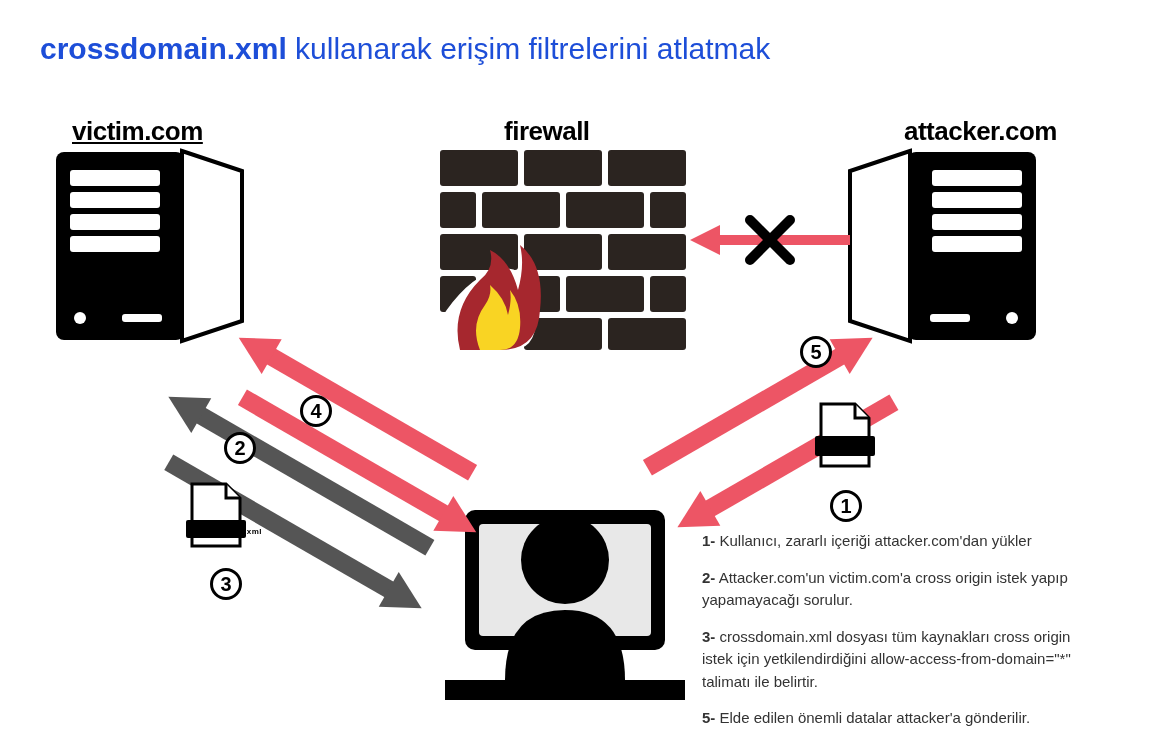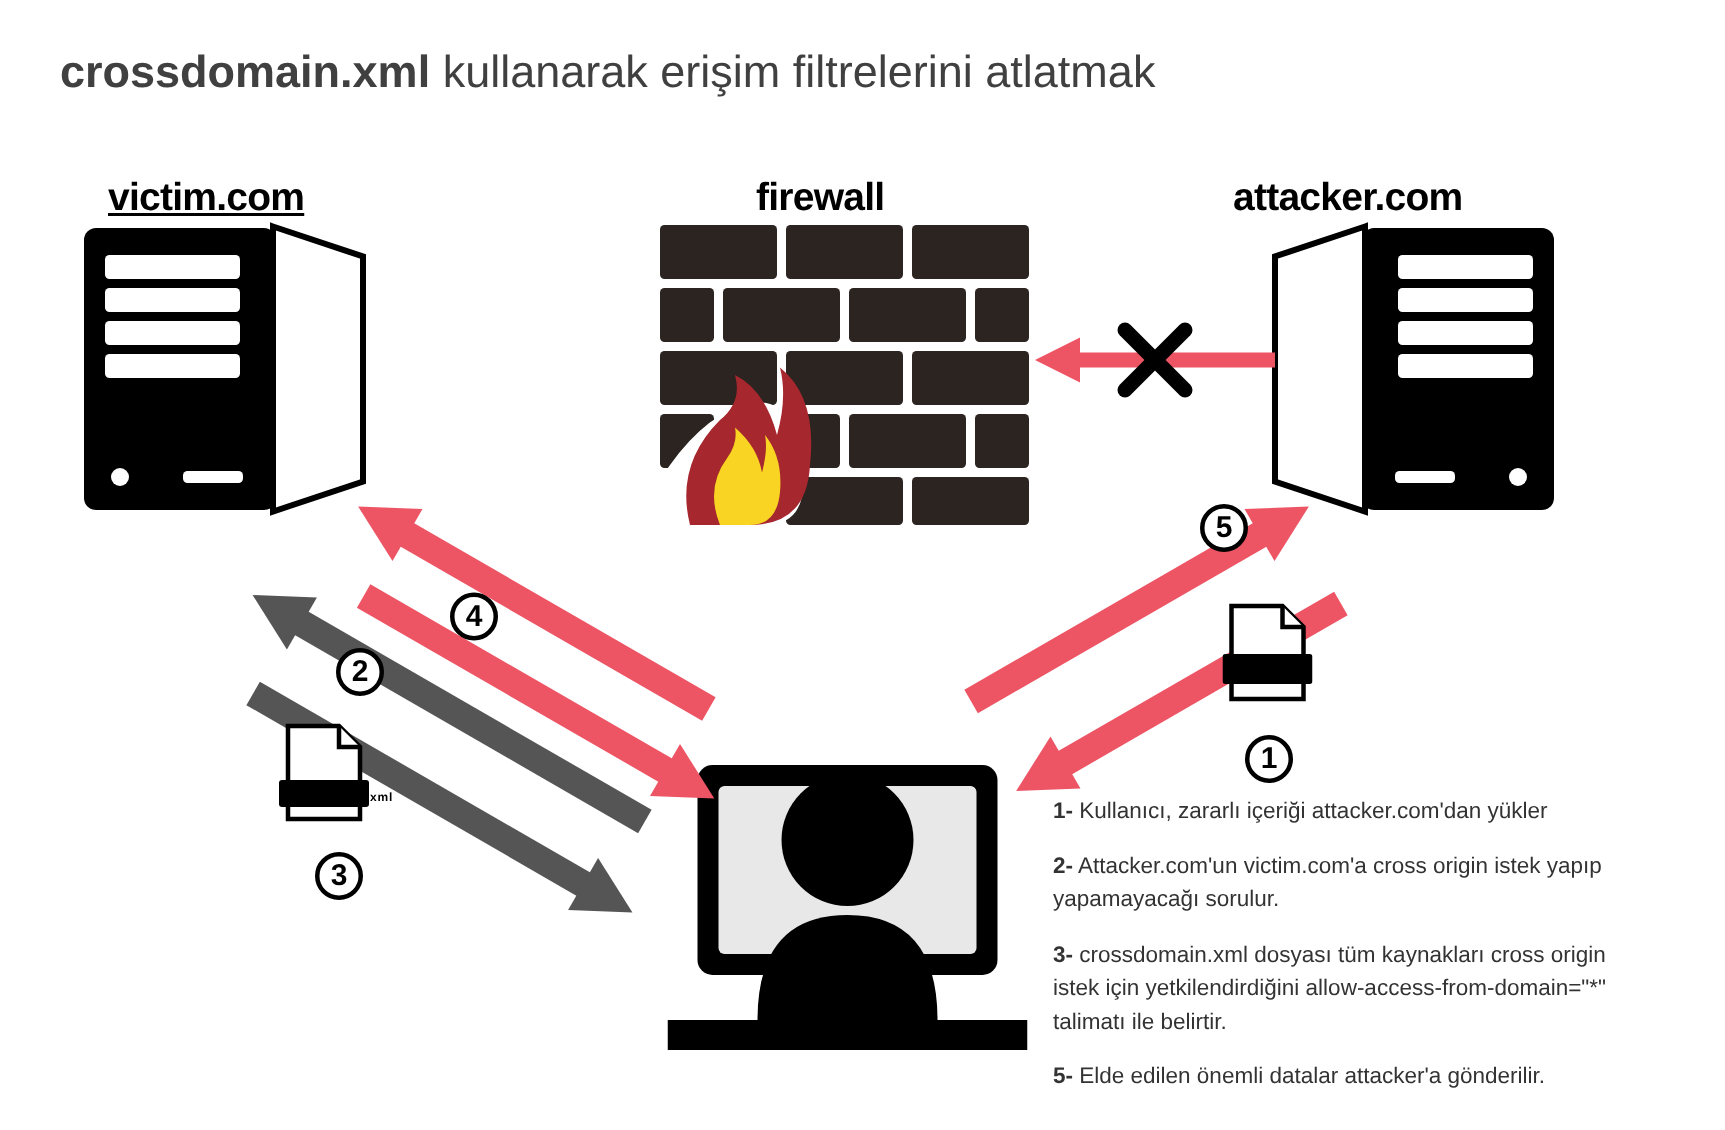--- a/index.html
+++ b/index.html
@@ -1,25 +1,25 @@
 <!DOCTYPE html>
 <html><head>
 <meta charset="utf-8">
 <style>
 * { margin: 0; padding: 0; box-sizing: border-box; }
 body { font-family: Arial, Helvetica, sans-serif; background: #fff; width: 1150px; height: 753px; position: relative; overflow: hidden; }
 
-.title { position: absolute; top: 32px; left: 40px; font-size: 30px; color: #404040; }
+.title { position: absolute; top: 32px; left: 40px; font-size: 30px; color: #1d4ed8; }
 .title .bold { font-weight: 800; }
 .title .rest { font-weight: 400; }
 
 .label { position: absolute; font-family: 'Arial Narrow', Arial, sans-serif; font-weight: 700; font-size: 26px; color: #000; letter-spacing: -0.5px; }
 .label.victim { top: 116px; left: 72px; text-decoration: underline; }
 .label.firewall { top: 116px; left: 504px; }
-.label.attacker { top: 116px; left: 822px; }
+.label.attacker { top: 116px; left: 904px; }
 
 .server { position: absolute; width: 200px; height: 200px; }
 .server.left { top: 146px; left: 52px; }
 .server.right { top: 146px; left: 840px; }
 
 .firewall-svg { position: absolute; top: 150px; left: 440px; width: 250px; height: 200px; }
 
 .user-svg { position: absolute; top: 480px; left: 445px; width: 240px; height: 220px; }
 
 .arrow { position: absolute; }

